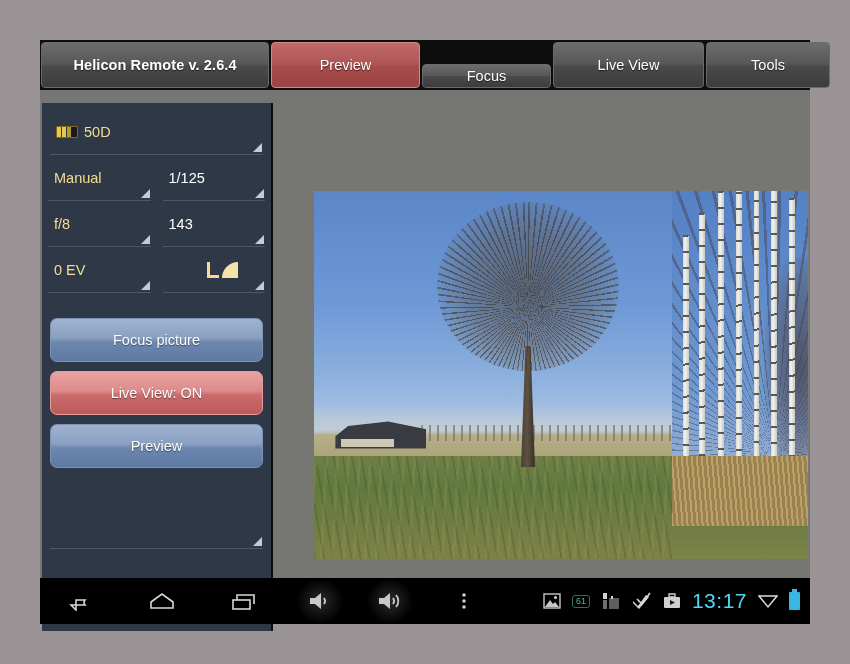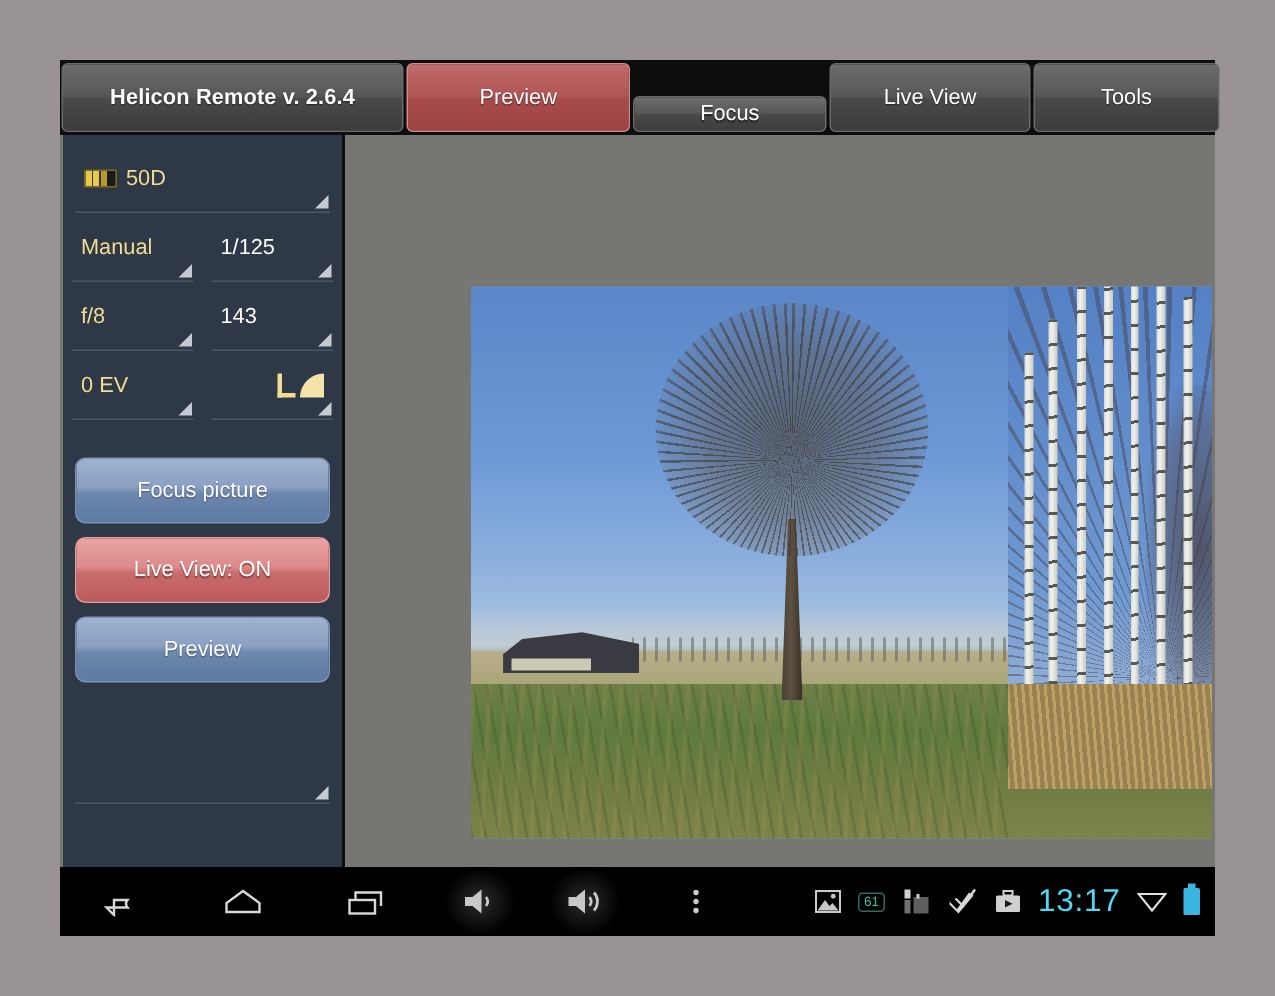--- a/index.html
+++ b/index.html
@@ -48,28 +48,28 @@
     width: 228px;
     font-weight: bold;
     letter-spacing: .1px;
   }
   .tab.active {
     background: linear-gradient(180deg, #c06a6a 0%, #b05555 48%, #a84b4b 52%, #9e4444 100%);
     border-color: #d08a8a;
   }
   .tab.t1 { width: 149px; }
   .tab.t2 { width: 129px; margin-top: 24px; }
-  .tab.t3 { width: 134px; }
+  .tab.t3 { width: 151px; }
   .tab.t4 { width: 124px; }
 
   
   .sidebar {
     position: absolute;
-    left: 2px; top: 50px;
-    width: 188px; height: 528px;
+    left: 2px; top: 63px;
+    width: 231px; height: 528px;
     background: #2f3846;
     border-right: 2px solid #0b0d10;
     box-sizing: border-box;
     padding: 0;
   }
   .spinner {
     position: relative;
     height: 46px;
     box-sizing: border-box;
     display: flex;

